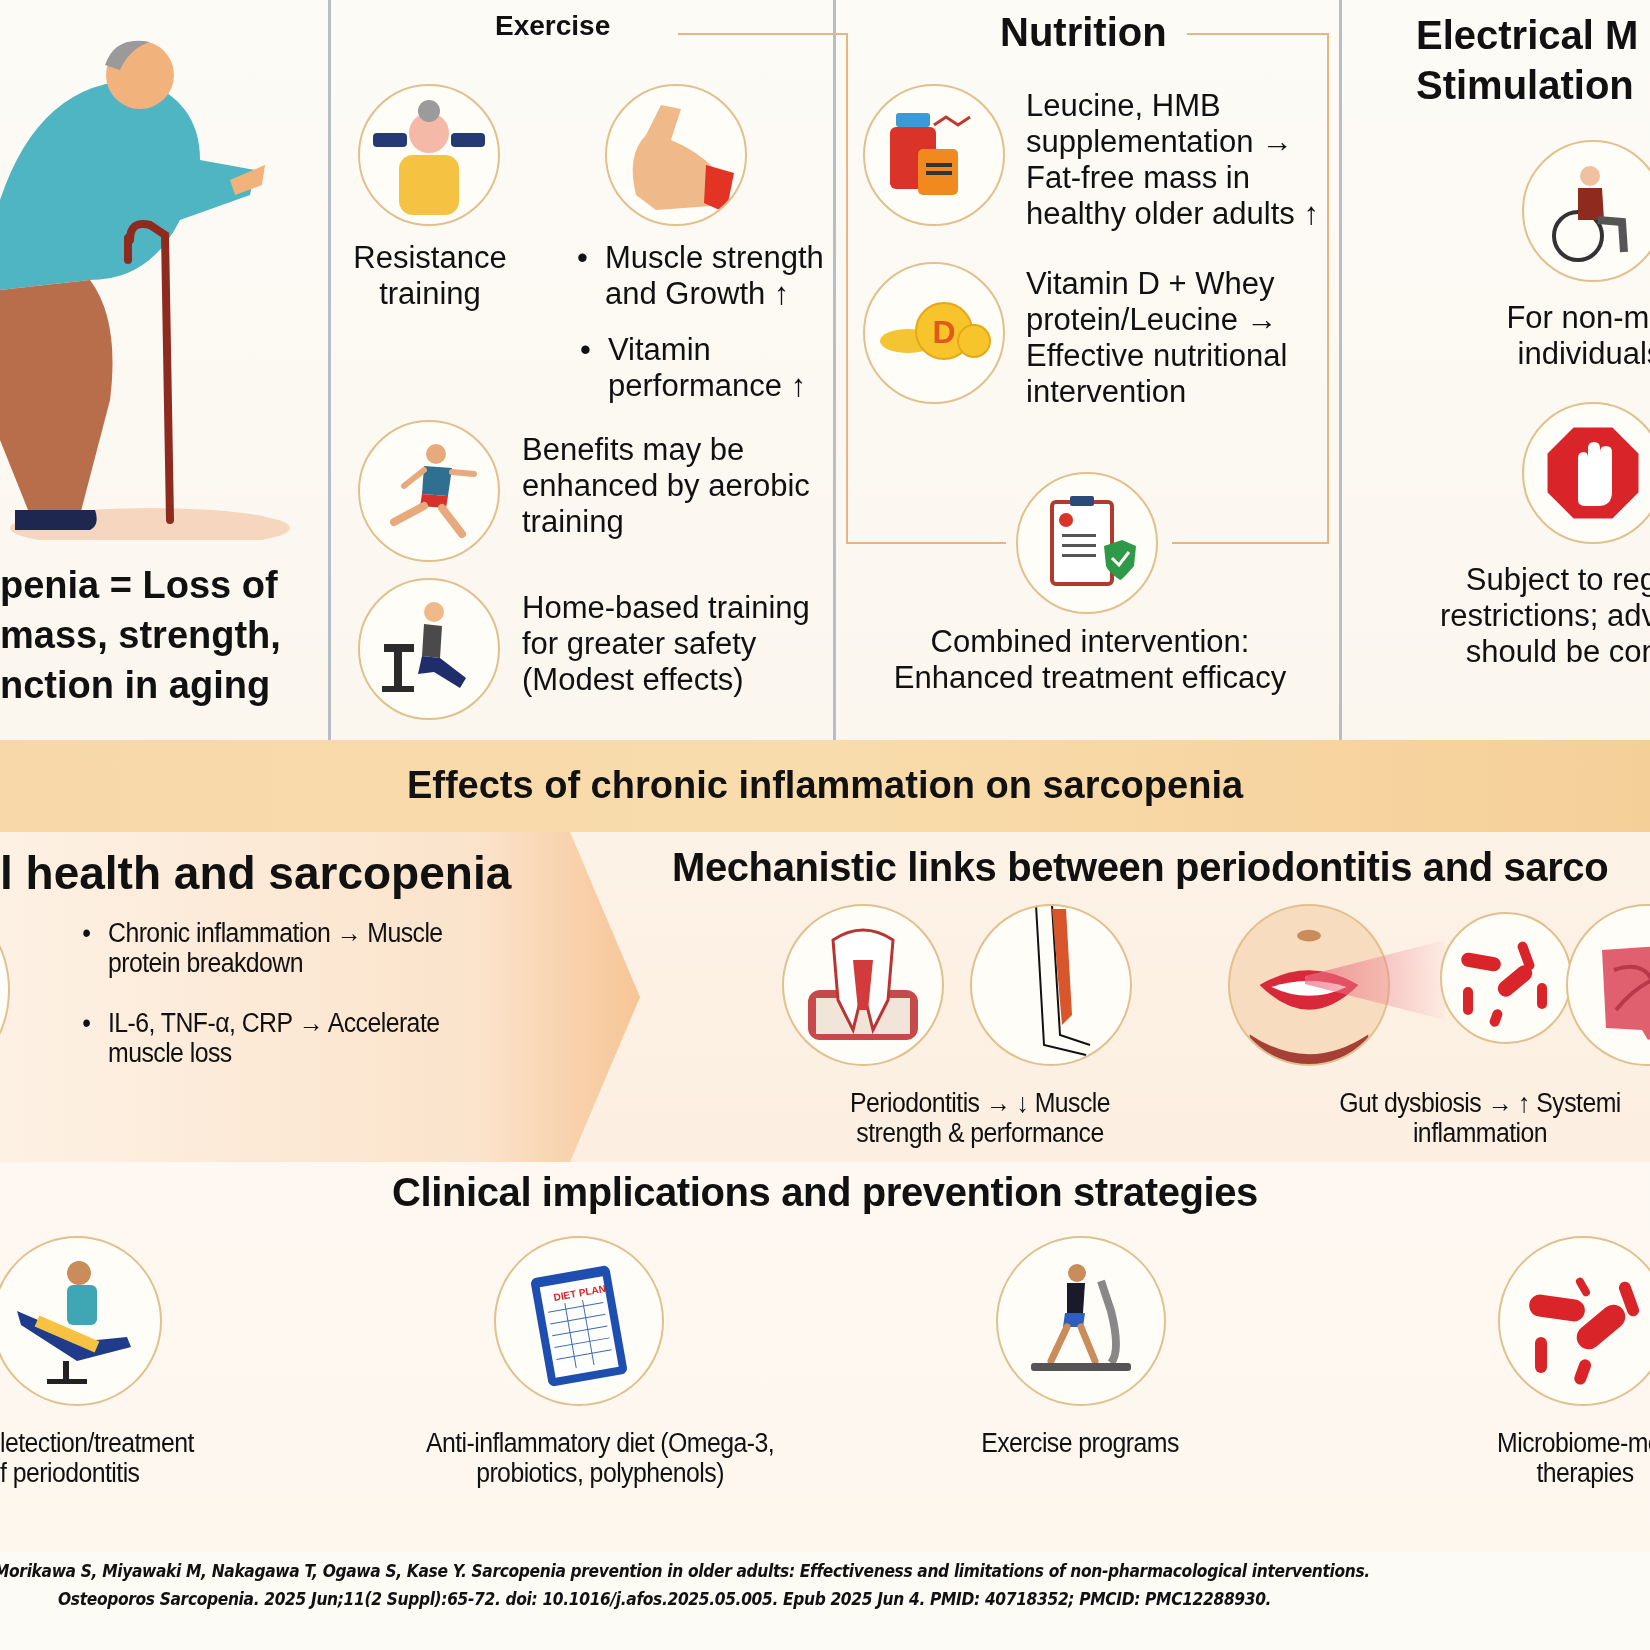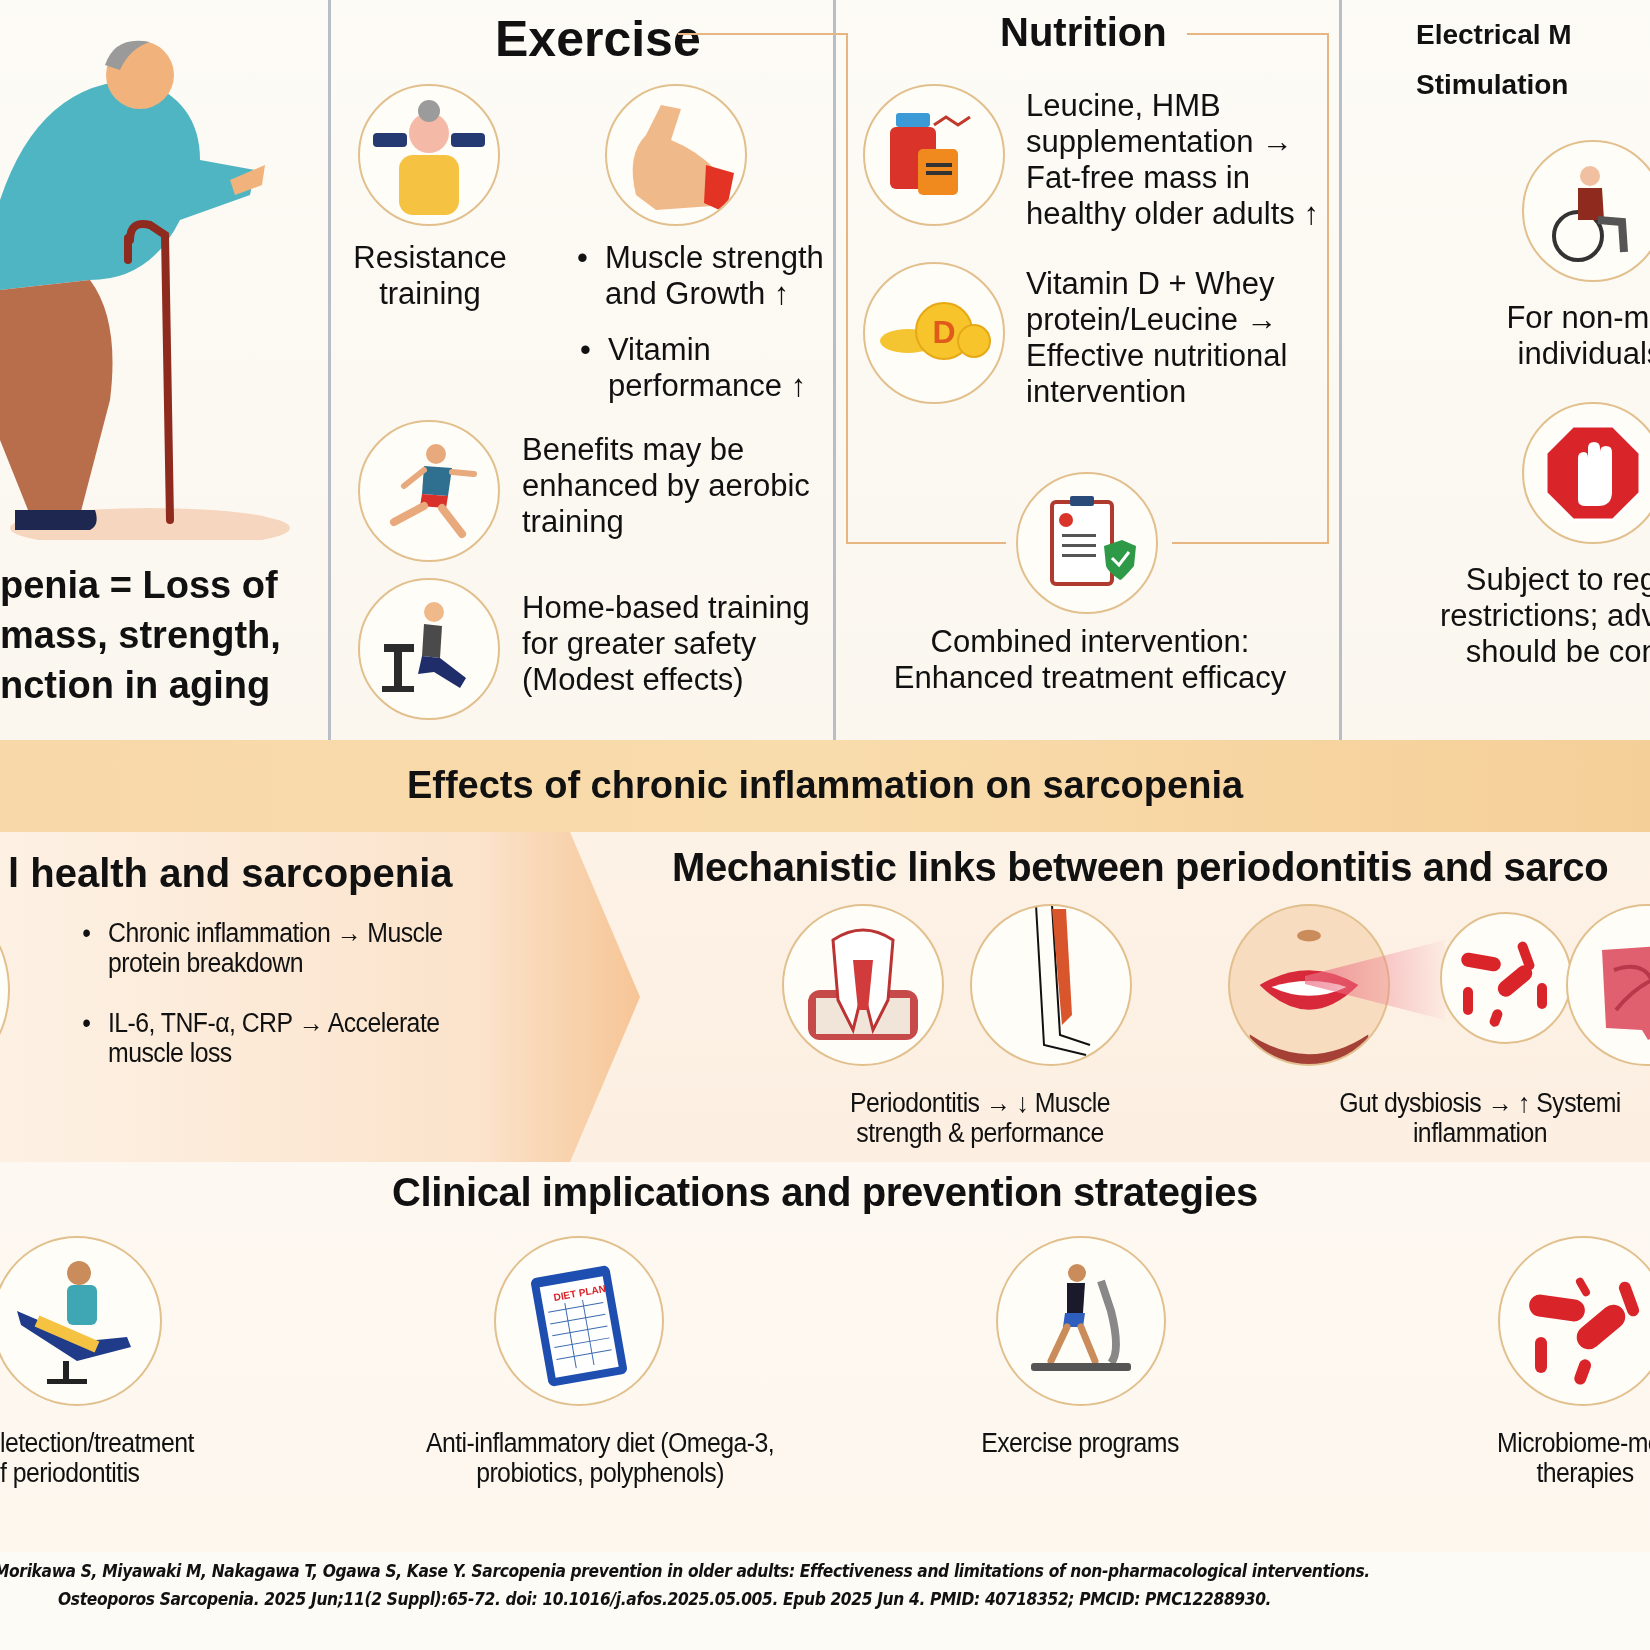--- a/index.html
+++ b/index.html
@@ -49,21 +49,21 @@
     </svg>
   </div>
   <div class="abs bold" style="left:0; top:560px; width:330px; font-size:38px; line-height:50px; white-space:nowrap;">
     <div>penia = Loss of</div>
     <div>mass, strength,</div>
     <div>nction in aging</div>
   </div>
 </section>
 
 <section>
-  <div class="abs bold" style="left:495px; top:10px; font-size:50px;">Exercise</div>
+  <div class="abs bold" style="left:495px; top:10px; font-size:28px;">Exercise</div>
   <div class="oline" style="left:678px; top:33px; width:168px; height:2px;"></div>
   <div class="oline" style="left:846px; top:33px; width:2px; height:510px;"></div>
   <div class="oline" style="left:846px; top:542px; width:160px; height:2px;"></div>
 
   <div class="circle" style="left:358px; top:84px; width:142px; height:142px;">
     <svg width="120" height="120" viewBox="0 0 120 120">
       <rect x="30" y="60" width="60" height="60" rx="14" fill="#f5c242"></rect>
       <circle cx="60" cy="38" r="20" fill="#f5b9a8"></circle>
       <circle cx="60" cy="16" r="11" fill="#9b9b9b"></circle>
       <rect x="4" y="38" width="34" height="14" rx="4" fill="#253a73"></rect>
@@ -171,21 +171,21 @@
       <path d="M80 70 L87 77 L97 64" stroke="#fff" stroke-width="3" fill="none"></path>
     </svg>
   </div>
   <div class="abs txt center" style="left:880px; top:624px; width:420px;">
     <div>Combined intervention:</div>
     <div>Enhanced treatment efficacy</div>
   </div>
 </section>
 
 <section>
-  <div class="abs bold" style="left:1416px; top:10px; font-size:28px; line-height:50px; white-space:nowrap;">
+  <div class="abs bold" style="left:1416px; top:10px; font-size:40px; line-height:50px; white-space:nowrap;">
     <div>Electrical M</div>
     <div>Stimulation</div>
   </div>
   <div class="circle" style="left:1522px; top:140px; width:142px; height:142px;">
     <svg width="110" height="110" viewBox="0 0 110 110">
       <circle cx="40" cy="80" r="24" fill="none" stroke="#333" stroke-width="4"></circle>
       <circle cx="52" cy="20" r="10" fill="#f0c0a0"></circle>
       <path d="M40 32 L64 32 L66 64 L40 64 Z" fill="#8e2a1e"></path>
       <path d="M60 64 L84 66 L86 96" stroke="#555" stroke-width="8" fill="none"></path>
     </svg>
@@ -203,21 +203,21 @@
   <div class="abs txt center" style="left:1400px; top:562px; width:340px; white-space:nowrap;">
     <div>Subject to regu</div>
     <div>restrictions; advers</div>
     <div>should be cons</div>
   </div>
 </section>
 
 <div class="abs bold center" style="left:0; top:760px; width:1650px; font-size:38px; line-height:50px;">Effects of chronic inflammation on sarcopenia</div>
 
 <section>
-  <div class="abs bold" style="left:8px; top:848px; font-size:40px; line-height:50px; white-space:nowrap;">l health and sarcopenia</div>
+  <div class="abs bold" style="left:0; top:848px; font-size:46px; line-height:50px; white-space:nowrap;">l health and sarcopenia</div>
   <div class="circle" style="left:-120px; top:905px; width:130px; height:170px;"></div>
   <div class="abs cond bullet" style="left:108px; top:918px; width:460px;">
     <div>Chronic inflammation → Muscle</div>
     <div>protein breakdown</div>
   </div>
   <div class="abs cond bullet" style="left:108px; top:1008px; width:460px;">
     <div>IL-6, TNF-α, CRP → Accelerate</div>
     <div>muscle loss</div>
   </div>
 </section>

